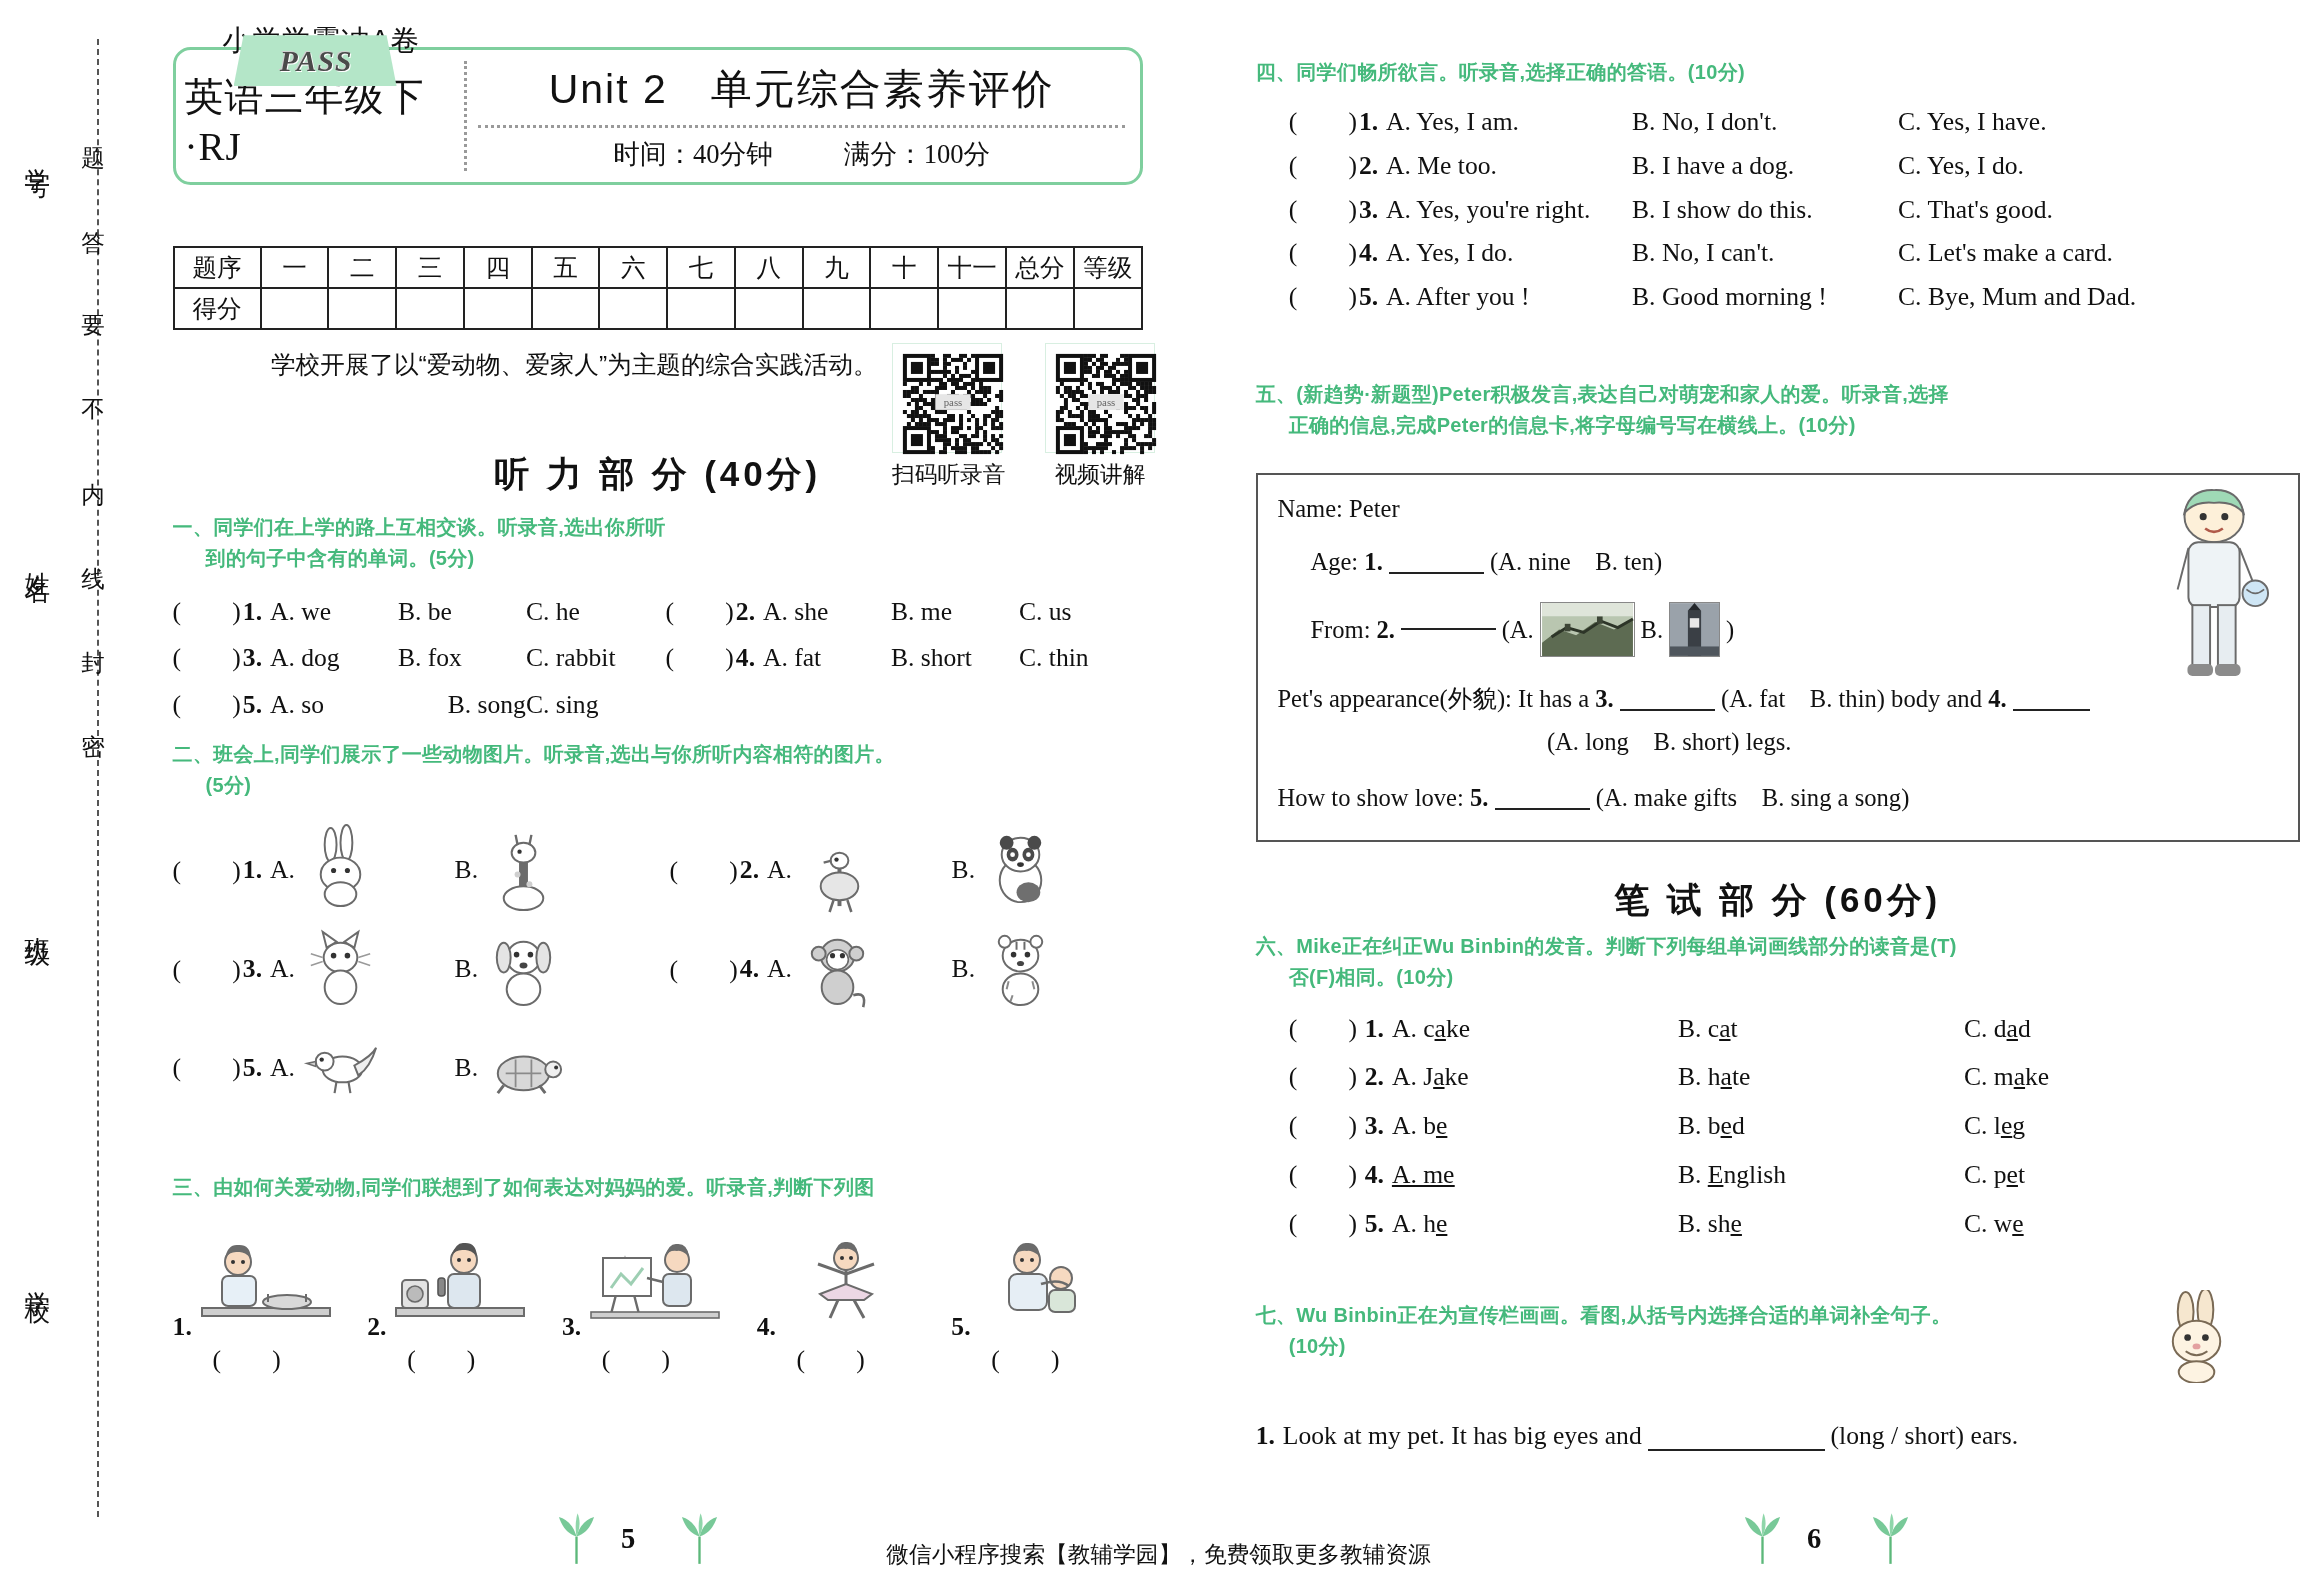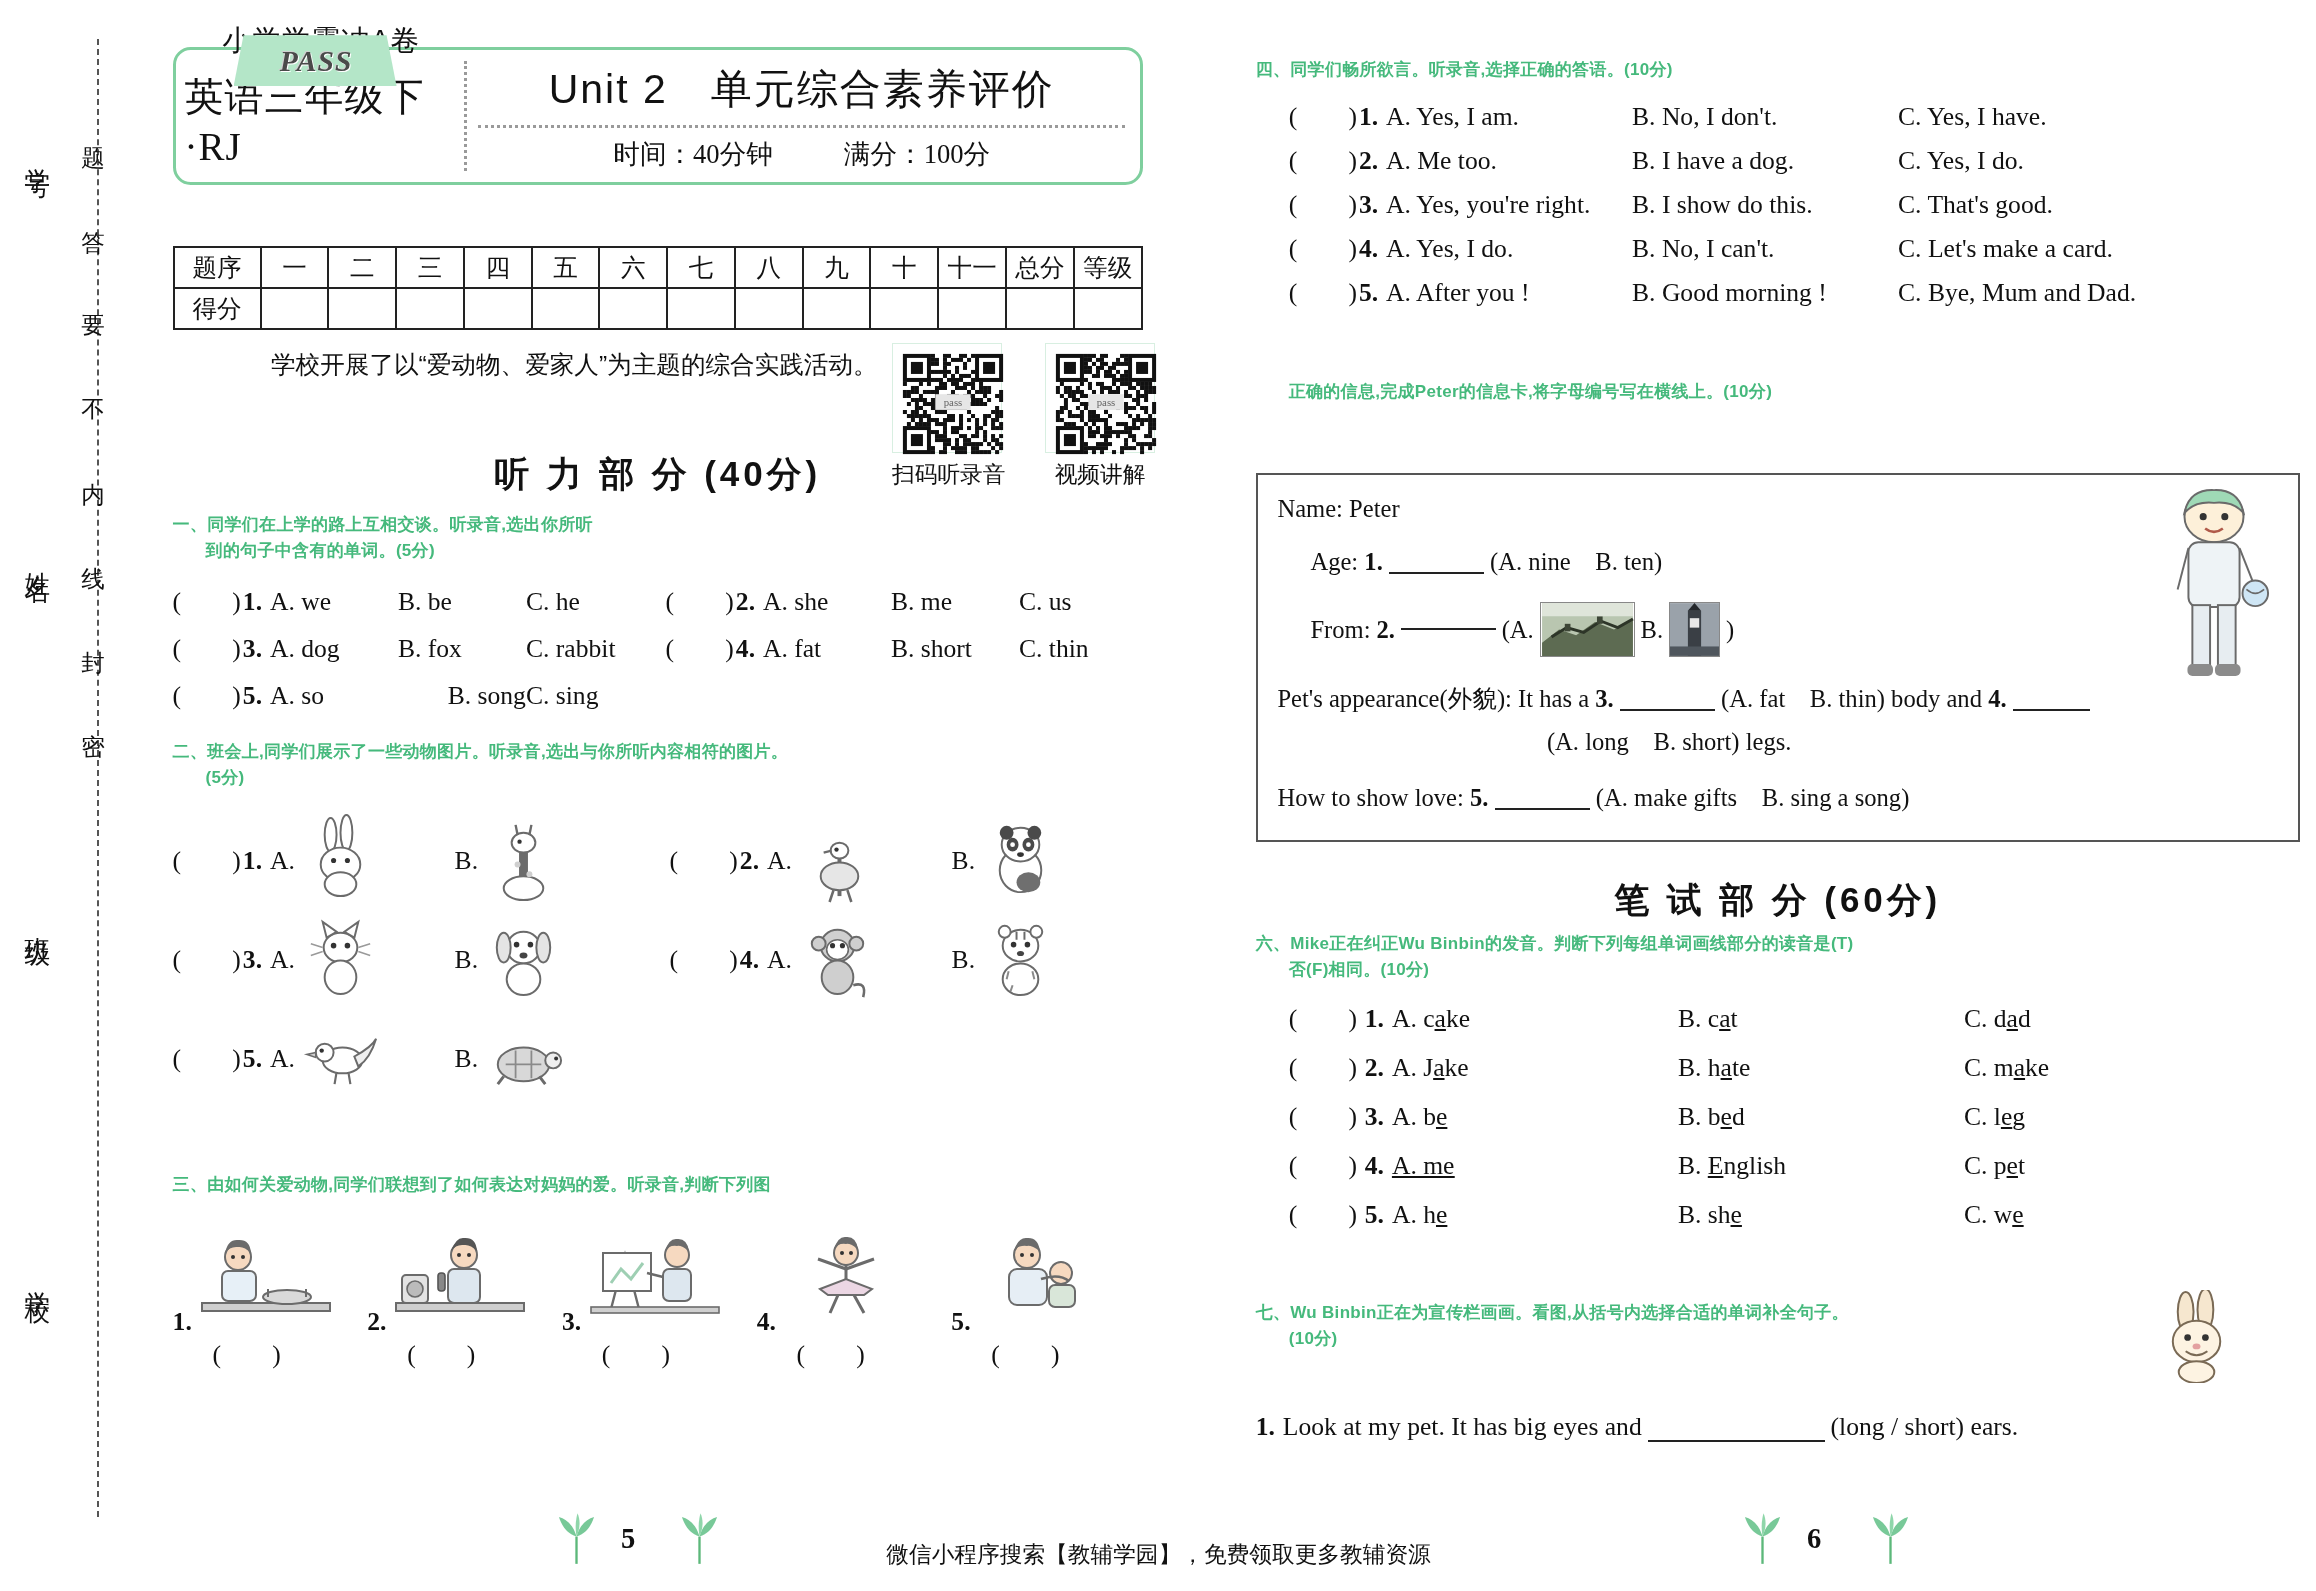--- a/index.html
+++ b/index.html
@@ -108,21 +108,21 @@
 
   
   .part-title {
     text-align:center; font-family:"Liberation Sans", sans-serif;
     font-size:35px; letter-spacing:3.9px; color:#111; font-weight:bold;
   }
 
   
   .q-head {
     color:#45b97c; font-family:"Liberation Sans", sans-serif;
-    font-size:17px; line-height:1.55; font-weight:bold; letter-spacing:0.3px;
+    font-size:20px; line-height:1.55; font-weight:bold; letter-spacing:0.3px;
   }
   .q-head .indent { display:block; padding-left:33px; }
 
   
   .opt-row {
     display:flex; align-items:baseline;
     font-family:"Liberation Serif", serif; font-size:25.6px; margin:8.9px 0;
   }
   .paren { letter-spacing:0; white-space:pre; }
   .qnum { font-weight:bold; }
@@ -1068,20 +1068,21 @@
           <b class="qnum" style="margin-right: 7.9px;">5.</b>
           <span class="opt" style="width: 246px;">A. After you !</span>
           <span class="opt" style="width: 266px;">B. Good morning !</span>
           <span class="opt" style="width: 296px;">C. Bye, Mum and Dad.</span>
         </div>
       </div>
   </div>
 
   <div style="position:absolute;left:19.7px;top:379px;width:1044px;">
     <div class="q-head">
+      <span>五、(新趋势·新题型)Peter积极发言,表达自己对萌宠和家人的爱。听录音,选择</span>
       <span class="indent">正确的信息,完成Peter的信息卡,将字母编号写在横线上。(10分)</span>
     </div>
   </div>
 
   <div class="peter-card" style="left:19.7px;top:473px;width:1044px;height:369px;">
     <div style="margin-bottom:13.8px;">Name: Peter</div>
 
     <div style="margin-left:33px;">
       <span>Age:</span>
       <b>1.</b>

